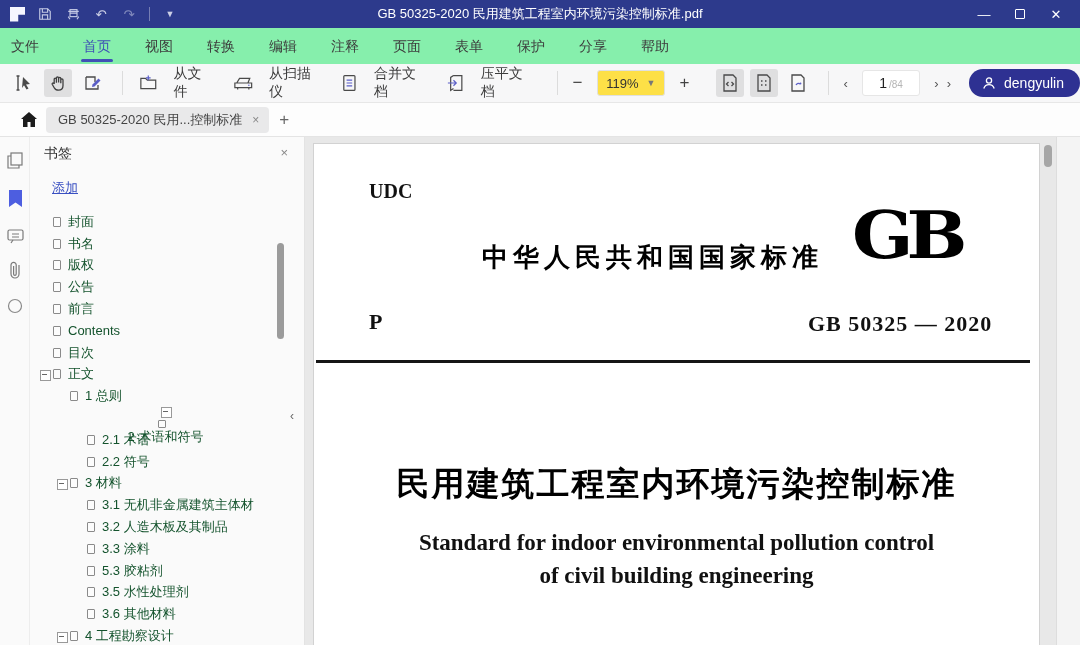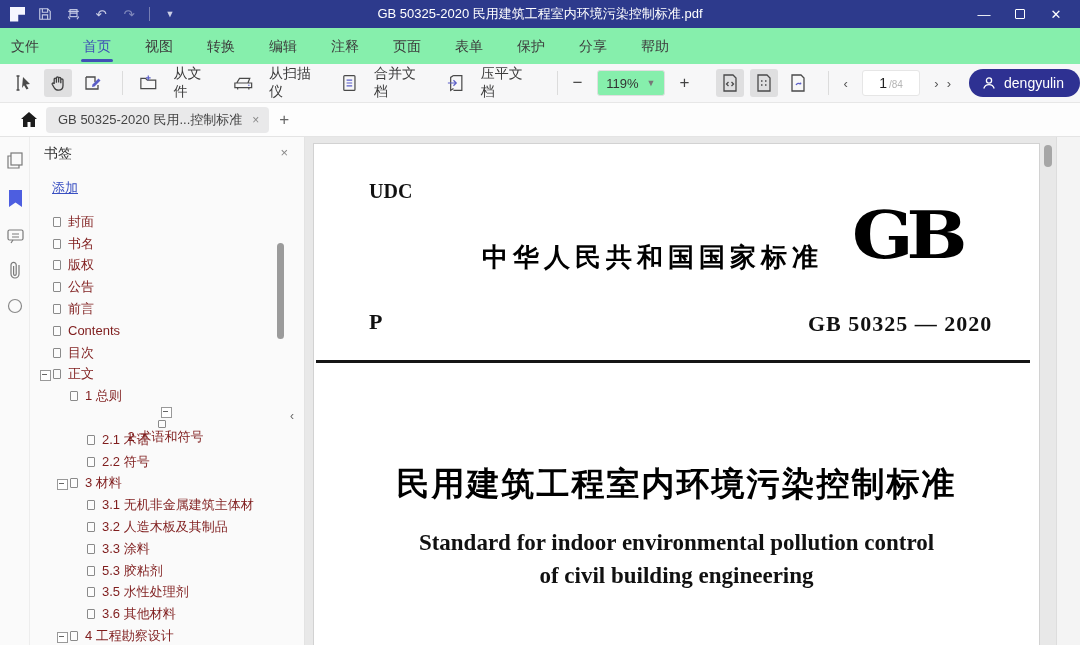--- a/index.html
+++ b/index.html
@@ -31,21 +31,21 @@
 
   
   .toolbar { position:absolute; top:64px; left:0; width:100%; height:39px; background:#f7f7f8;
     display:flex; align-items:center; padding-left:10px; border-bottom:1px solid #e7e7e7; }
   .tool { height:28px; min-width:28px; display:flex; align-items:center; justify-content:center;
     border-radius:3px; margin-right:6px; color:#4a4a4a; }
   .tool.active { background:#dfdfe0; }
   .tool svg { display:block; }
   .tool-label { display:flex; align-items:center; gap:16px; font-size:14px; color:#3c3c3c; padding:0 6px; height:28px; border-radius:3px; margin-right:8px; }
   .tsep { width:1px; height:24px; background:#dcdcdc; margin:0 10px; }
-  .zoombox { background:#86efac; border:1px solid #e0e0e0; border-radius:3px; height:26px; width:72px;
+  .zoombox { background:#fde047; border:1px solid #e0e0e0; border-radius:3px; height:26px; width:72px;
     display:flex; align-items:center; justify-content:center; gap:8px; font-size:13px; color:#333; margin:0 10px; }
   .zchev { font-size:9px; color:#777; }
   .pm { font-size:17px; color:#444; width:20px; text-align:center; }
   .pagebox { background:#fff; border:1px solid #e6e6e6; border-radius:3px; height:26px; width:62px;
     display:flex; align-items:center; justify-content:center; font-size:14px; color:#222; margin:0 10px; }
   .pagetotal { font-size:10px; color:#b5b5b5; margin-left:2px; margin-top:3px; }
   .navchev { font-size:13px; color:#555; padding:0 4px; }
   .userbtn { margin-left:14px; height:28px; border-radius:14px; background:#2e3192; color:#fff;
     display:flex; align-items:center; gap:7px; padding:0 16px 0 12px; font-size:14px; }
 
@@ -70,21 +70,21 @@
   .bm-add { position:absolute; top:42px; left:22px; font-size:13px; color:#3a50c2; text-decoration:underline; }
   .bm-tree { position:absolute; top:74px; left:10px; right:30px; }
   .bm-row { display:flex; align-items:center; height:21.8px; white-space:nowrap; }
   .bm-toggle { width:13px; height:9px; flex:0 0 13px; position:relative; }
   .bm-toggle.exp { width:9px; flex-basis:13px; }
   .bm-toggle.exp::before { content:""; position:absolute; left:0; top:0; width:9px; height:9px;
     border:1px solid #999; background:#fff; }
   .bm-toggle.exp::after { content:""; position:absolute; left:2px; top:4px; width:5px; height:1px; background:#666; }
   .bm-glyph { width:8px; height:10px; border:1px solid #8a8a8a; border-radius:1px; background:#fcfcfc;
     flex:0 0 8px; margin-right:7px; }
-  .bm-label { font-size:13px; color:#7f1d1d;text-align:right; }
+  .bm-label { font-size:13px; color:#14532d;text-align:right; }
   .bm-scroll { position:absolute; left:247px; top:106px; width:7px; height:96px; background:#9b9b9b; border-radius:4px; }
   .bm-collapse { position:absolute; left:260px; top:272px; font-size:12px; color:#666; }
 
   
   .viewer { flex:1; background:#e8e8e8; position:relative; overflow:hidden; }
   .page { position:absolute; left:8px; top:6px; width:727px; height:545px; background:#fff;
     border:1px solid #d2d2d2; font-family:"Liberation Serif","DejaVu Serif",serif; color:#111; }
   .udc { position:absolute; left:55px; top:36px; font-size:20px; font-weight:bold; }
   .std-heading { position:absolute; left:168px; top:96px; font-size:26px; font-weight:bold;
     letter-spacing:5px; font-family:"Liberation Sans","DejaVu Sans",sans-serif; color:#000; }

